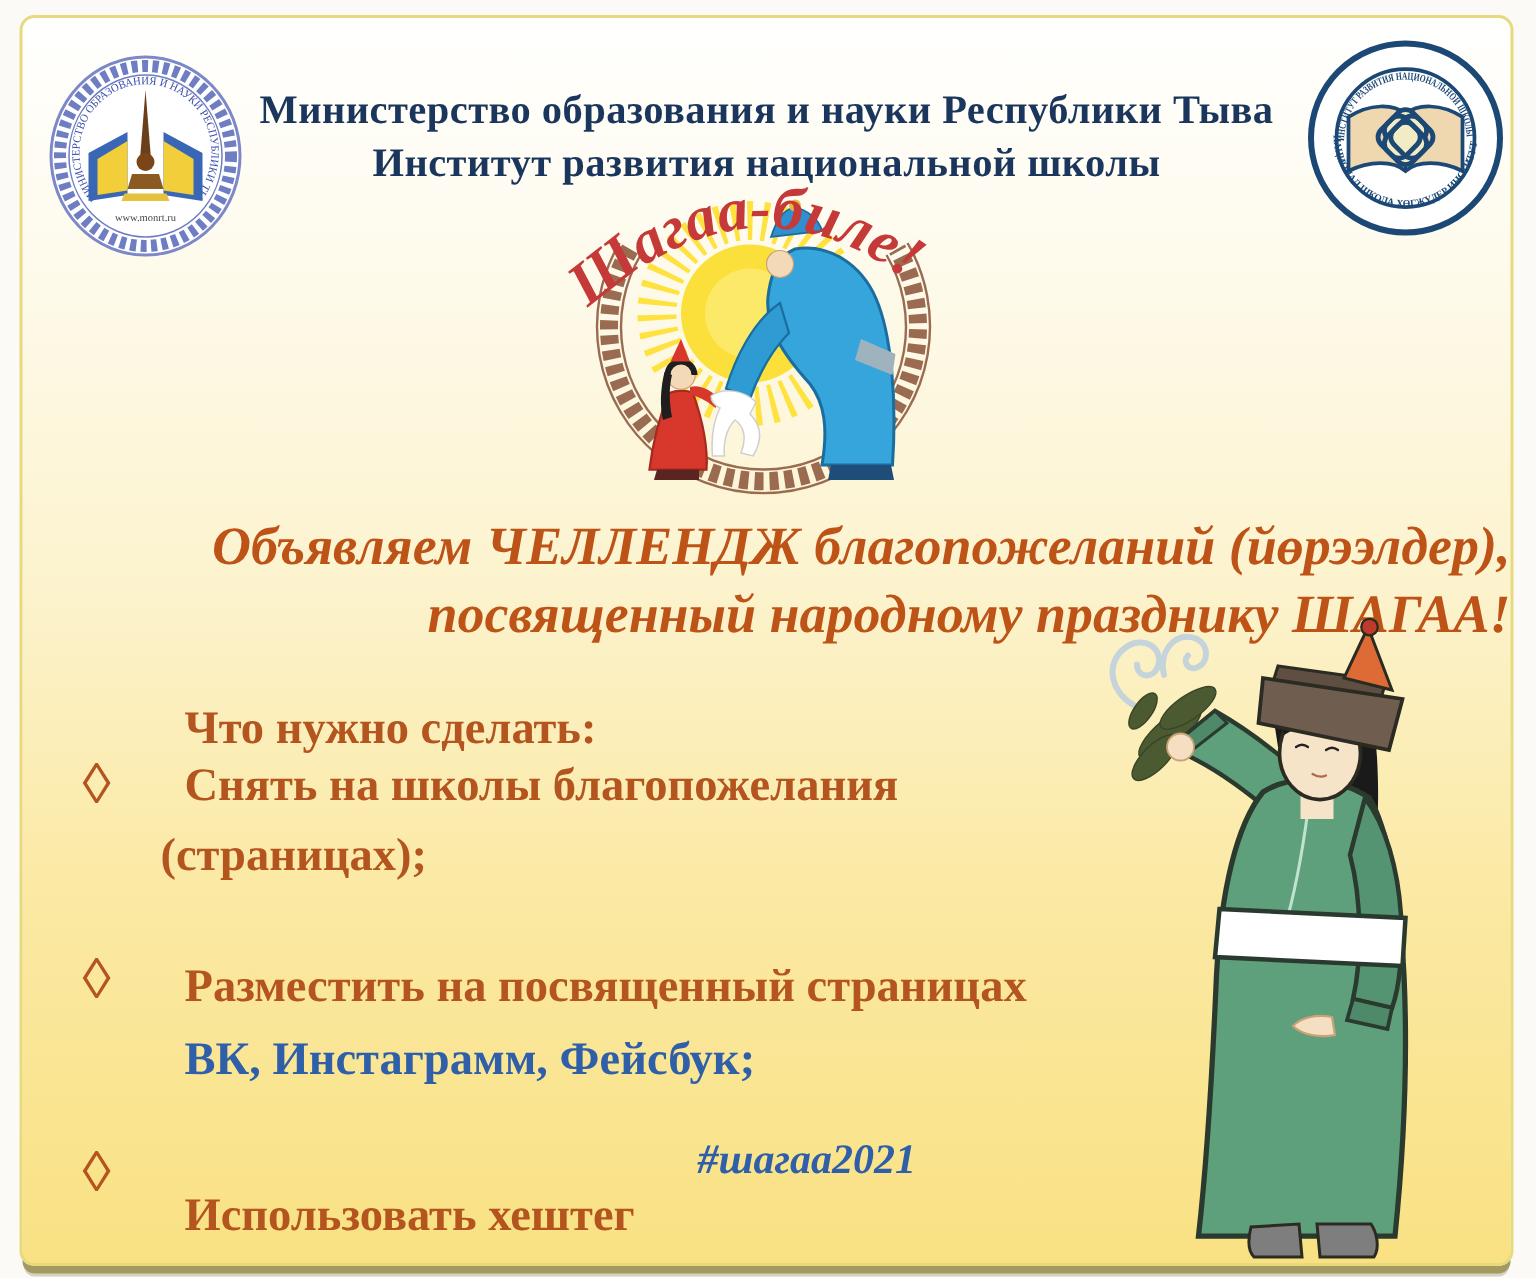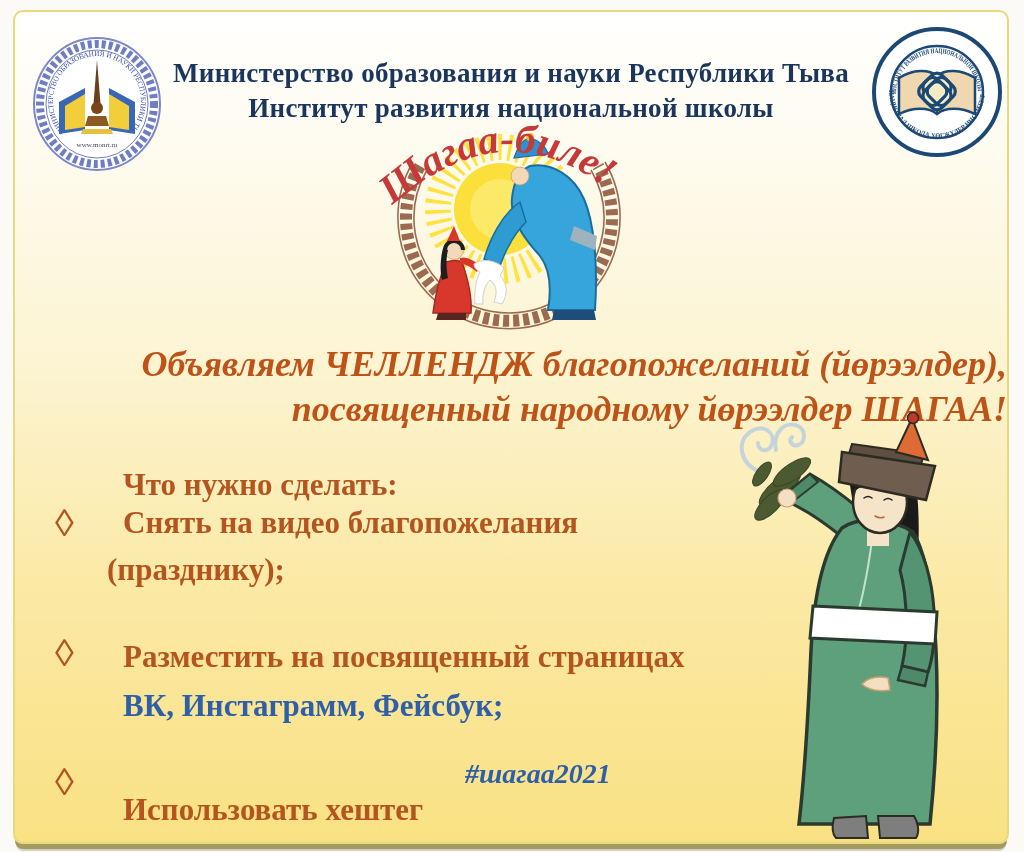--- a/index.html
+++ b/index.html
@@ -116,28 +116,28 @@
     <path d="M 112,150 C 120,144 134,146 142,154 L 138,162 C 146,170 146,180 140,190 L 132,188 C 136,178 134,170 128,166 C 122,172 120,182 121,190 L 113,190 C 112,178 114,166 118,158 C 114,156 112,153 112,150 Z" fill="#FFFFFF" stroke="#CFCFCF" stroke-width="1"></path>
 
     <path id="scriptArc" d="M 26,96 Q 150,-22 274,100" fill="none"></path>
     <text font-size="41" font-weight="bold" font-style="italic" fill="#C53A38">
       <textPath href="#scriptArc" startOffset="6">Шагаа-биле!</textPath>
     </text>
   </svg>
 
   <div class="headline">
     <div>Объявляем ЧЕЛЛЕНДЖ благопожеланий (йөрээлдер),</div>
-    <div>посвященный народному йөрээлдер ШАГАА!</div>
+    <div>посвященный народному празднику ШАГАА!</div>
   </div>
 
   <div class="task" style="left:108px;top:455px">Что нужно сделать:</div>
 
   <div class="diamond" style="left:40px;top:496px">◊</div>
-  <div class="task" style="left:108px;top:493px">Снять на видео благопожелания</div>
-  <div class="task" style="left:92px;top:540px">(празднику);</div>
+  <div class="task" style="left:108px;top:493px">Снять на школы благопожелания</div>
+  <div class="task" style="left:92px;top:540px">(страницах);</div>
 
   <div class="diamond" style="left:40px;top:626px">◊</div>
   <div class="task" style="left:108px;top:627px">Разместить на посвященный страницах</div>
   <div class="task blue" style="left:108px;top:676px">ВК, Инстаграмм, Фейсбук;</div>
 
   <div class="diamond" style="left:40px;top:755px">◊</div>
   <div class="task" style="left:108px;top:780px">Использовать хештег</div>
   <div class="hashtag" style="left:450px;top:746px">#шагаа2021</div>
 
   <svg class="logo" style="left:677px;top:398px" width="320" height="434" viewBox="0 0 320 434">

